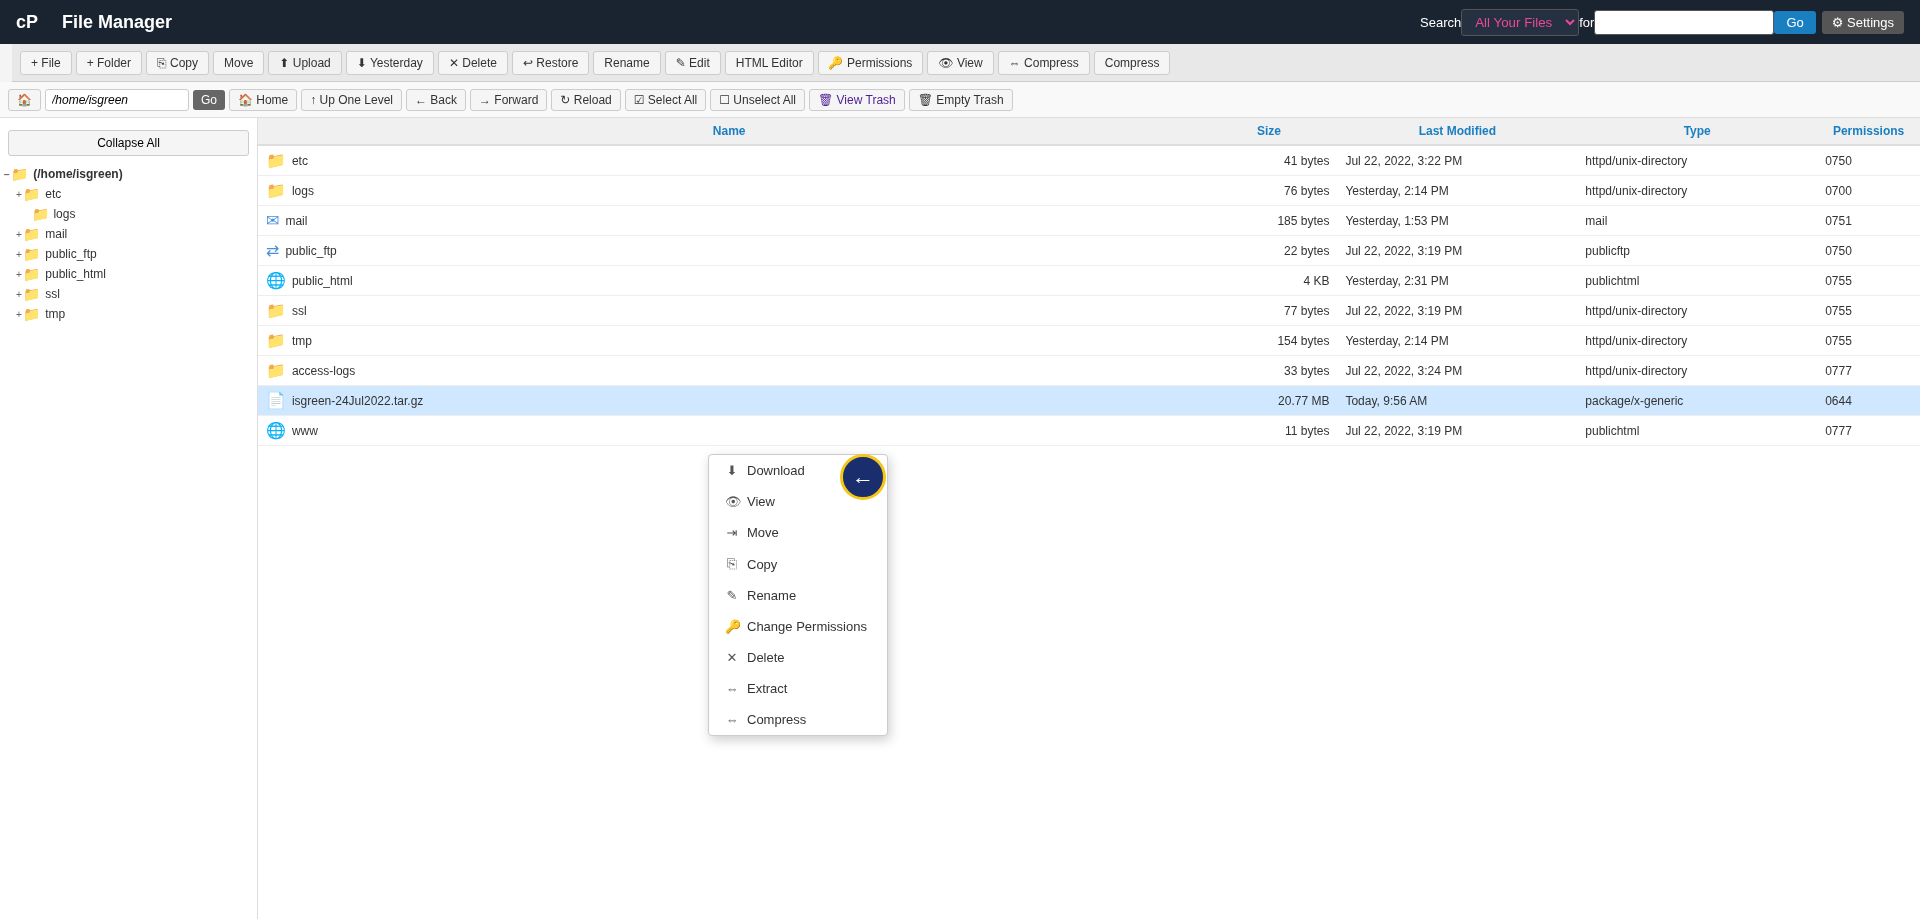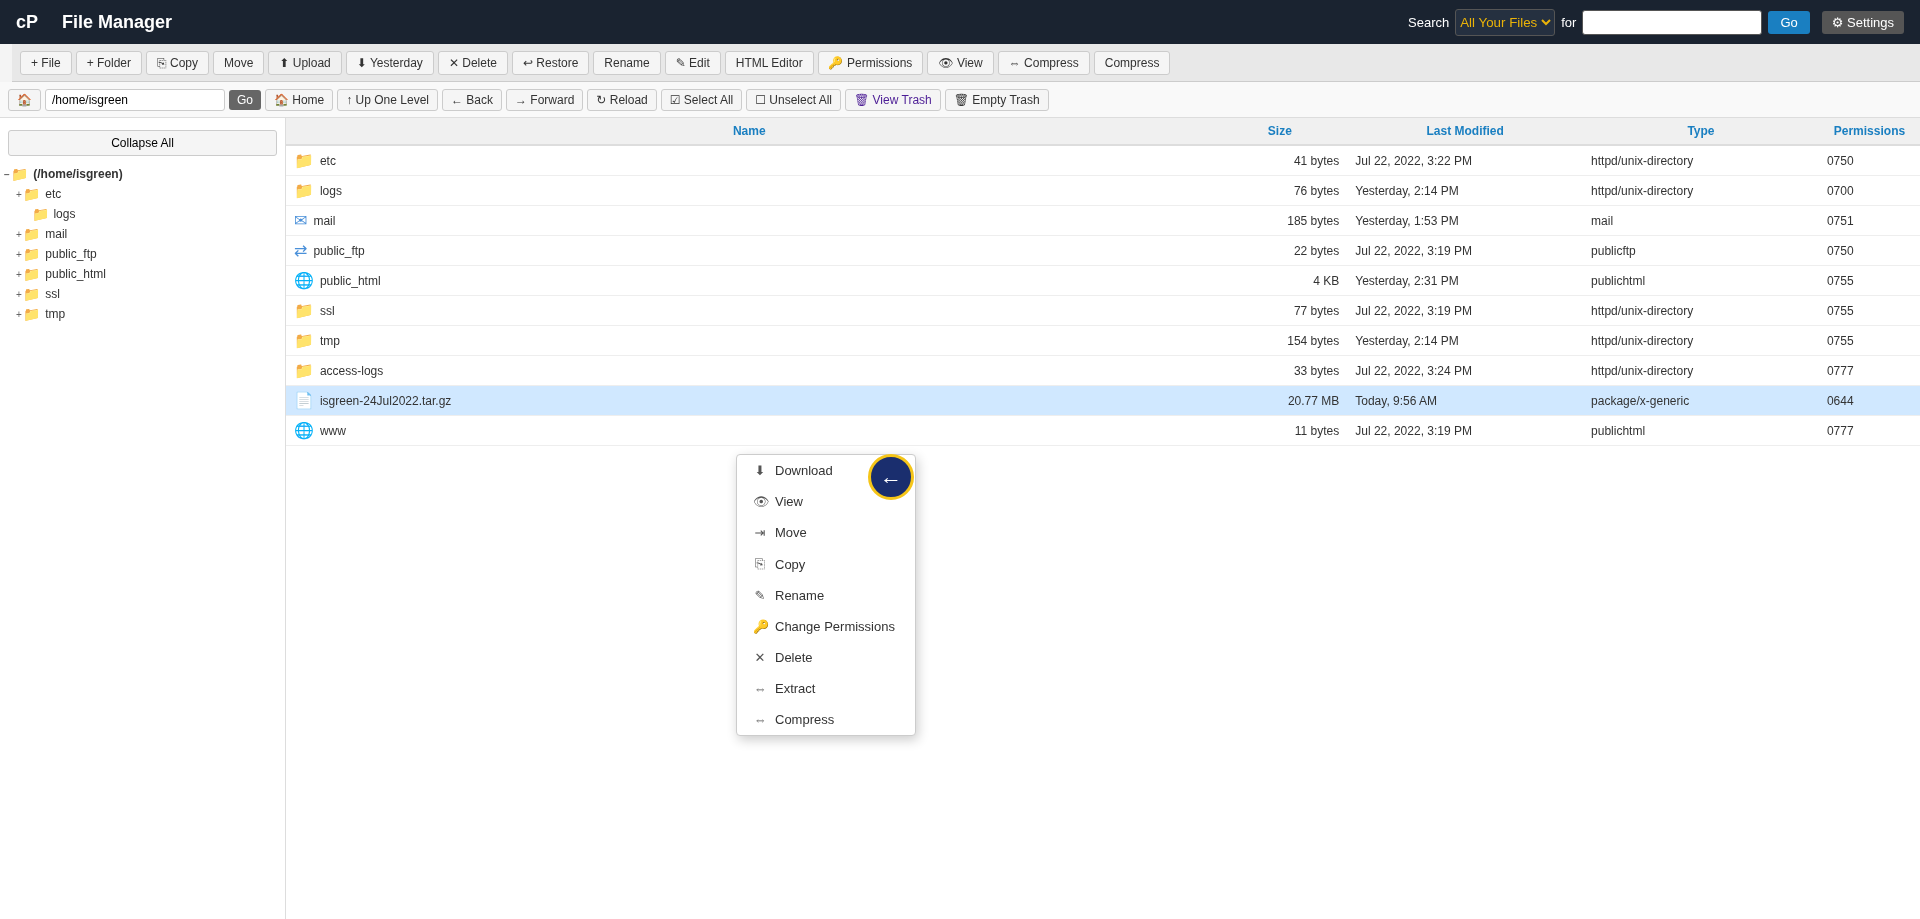--- a/index.html
+++ b/index.html
@@ -18,28 +18,27 @@
       font-size: 18px;
       font-weight: bold;
       display: flex;
       align-items: center;
       gap: 24px;
       margin-right: auto;
     }
     .top-header .search-area {
       display: flex;
       align-items: center;
-      gap: 6px;
       font-size: 13px;
     }
     .top-header .search-area select {
-      padding: 4px 0;
+      padding: 4px 9px;
       border: 1px solid #555;
       background: #253040;
-      color: #eab308;
+      color: #ec4899;
       border-radius: 3px;
     }
     .top-header .search-area input {
       padding: 4px 8px;
       width: 180px;
       border: 1px solid #555;
       border-radius: 3px;
       background: #fff;
       color: #333;
     }
@@ -132,21 +131,21 @@
     }
 
     
     .main-layout {
       display: flex;
       height: calc(100vh - 118px);
     }
 
     
     .sidebar {
-      width: 286px;
+      width: 258px;
       background: #fff;
       border-right: 1px solid #ddd;
       overflow-y: auto;
       padding: 8px 0;
     }
     .collapse-all-btn {
       display: block;
       width: calc(100% - 16px);
       margin: 4px 8px 8px;
       padding: 5px 10px;
@@ -291,21 +290,21 @@
   <button class="toolbar-btn">✎ Edit</button>
   <button class="toolbar-btn">HTML Editor</button>
   <button class="toolbar-btn">🔑 Permissions</button>
   <button class="toolbar-btn">👁 View</button>
   <button class="toolbar-btn">⇔ Compress</button>
   <button class="toolbar-btn">Compress</button>
 </div>
 
 <div class="sec-toolbar">
   <button class="sec-toolbar-btn">🏠</button>
-  <input type="text" value="/home/isgreen" style="width: 180px;">
+  <input type="text" value="/home/isgreen" style="width: 144px; font-style: italic;">
   <button class="go-small">Go</button>
   <button class="sec-toolbar-btn">🏠 Home</button>
   <button class="sec-toolbar-btn">↑ Up One Level</button>
   <button class="sec-toolbar-btn">← Back</button>
   <button class="sec-toolbar-btn">→ Forward</button>
   <button class="sec-toolbar-btn">↻ Reload</button>
   <button class="sec-toolbar-btn">☑ Select All</button>
   <button class="sec-toolbar-btn">☐ Unselect All</button>
   <button class="sec-toolbar-btn view-trash">🗑 View Trash</button>
   <button class="sec-toolbar-btn">🗑 Empty Trash</button>

